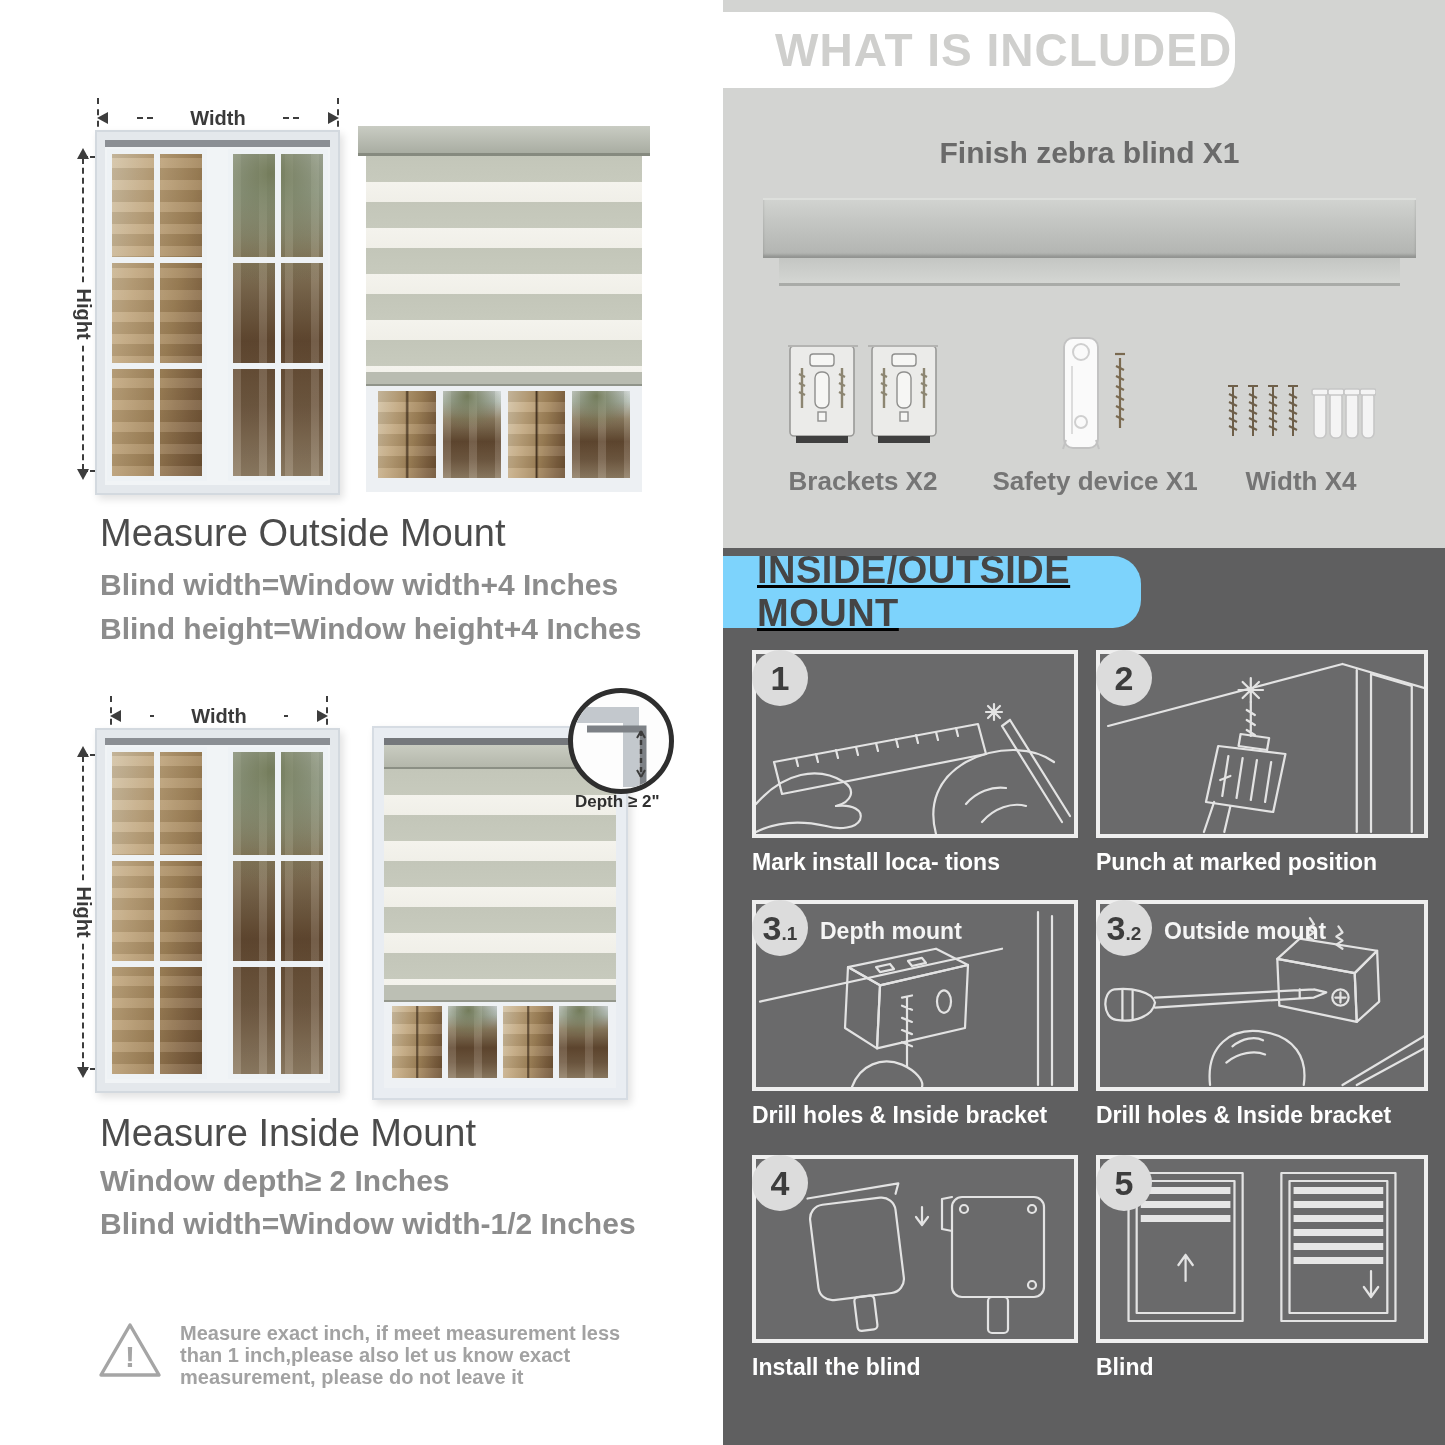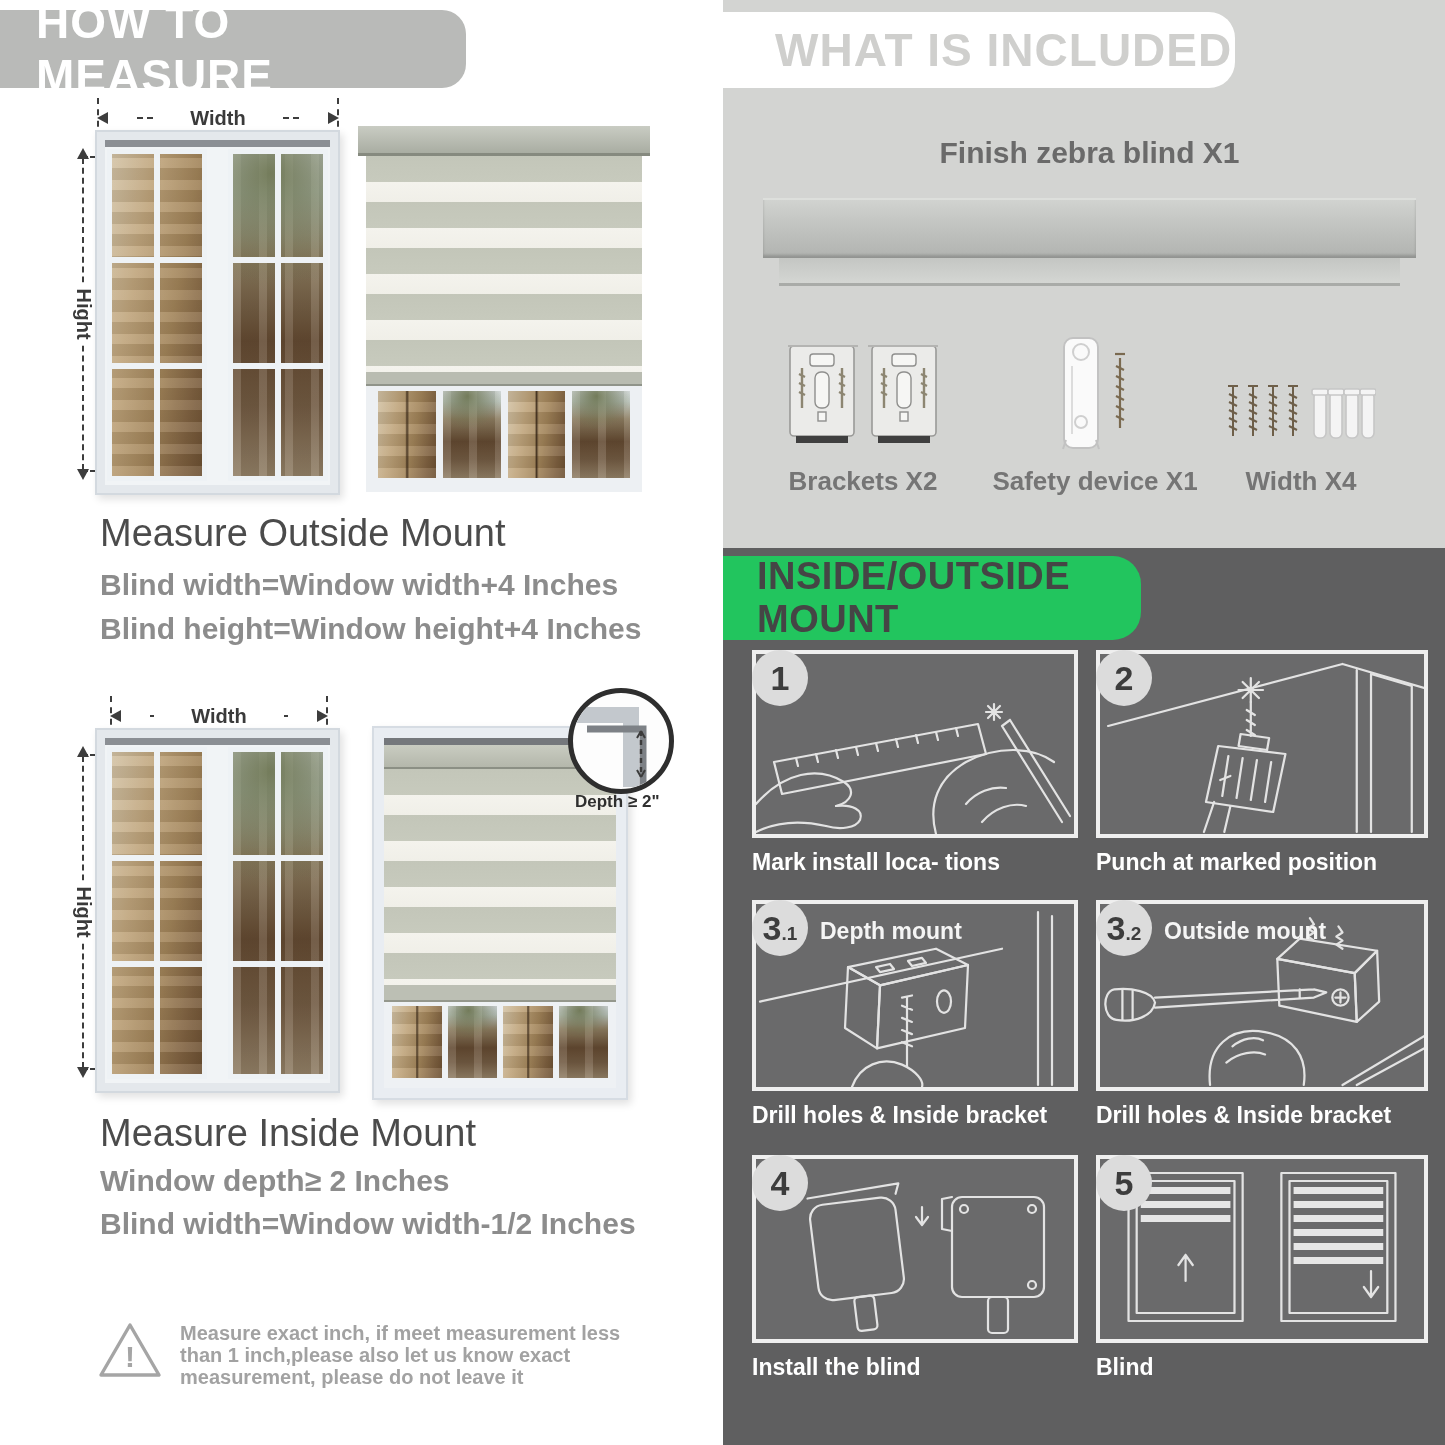--- a/index.html
+++ b/index.html
@@ -69,22 +69,22 @@
   .inc-header{left:723px;top:12px;width:512px;height:76px;background:#ffffff;border-radius:0 26px 26px 0;
               display:flex;align-items:center;padding-left:52px;box-sizing:border-box;}
   .inc-header span{color:#cfcfcd;font-weight:bold;font-size:46px;letter-spacing:1px;}
   .product-lbl{left:763px;top:136px;width:653px;text-align:center;font-weight:bold;font-size:30px;color:#6a6a6a;}
   .rail-main{left:763px;top:198px;width:653px;height:60px;
     background:linear-gradient(180deg,#d2d4d1 0%,#c2c4c1 45%,#b1b3b0 100%);
     box-shadow:inset 0 2px 0 #dddfdc, inset 0 -3px 3px rgba(0,0,0,.18);}
   .rail-low{left:779px;top:258px;width:621px;height:28px;
     background:linear-gradient(180deg,#c4c6c3,#d6d8d5);box-shadow:inset 0 -3px 0 #a9aba8;}
   .item-lbl{font-weight:bold;font-size:26px;color:#757575;text-align:center;}
-  .mnt-header{left:723px;top:556px;width:418px;height:84px;background:#22c55e;border-radius:0 28px 28px 0;
-              display:flex;align-items:center;padding-left:34px;box-sizing:border-box;}
+  .mnt-header{left:723px;top:556px;width:418px;height:72px;background:#7dd3fc;border-radius:0 28px 28px 0;
+              display:flex;align-items:center;padding-left:34px;box-sizing:border-box;text-decoration:underline;}
   .mnt-header span{color:#454545;font-weight:bold;font-size:38px;letter-spacing:.5px;}
   
   .step{position:absolute;}
   .step-box{position:relative;border:4px solid #efefef;background:#6a6a6b;box-sizing:border-box;}
   .badge{position:absolute;top:-4px;left:-4px;width:56px;height:56px;border-radius:50%;background:#dcdcdc;
          display:flex;align-items:center;justify-content:center;color:#3d3d3d;font-weight:bold;font-size:34px;}
   .badge .sub{font-size:19px;margin-top:12px;}
   .step-title{position:absolute;left:64px;top:14px;color:#f5f5f5;font-weight:bold;font-size:23px;}
   .step-cap{margin-top:11px;color:#ffffff;font-weight:bold;font-size:23px;}
   .art{position:absolute;inset:0;width:100%;height:100%;}
@@ -92,23 +92,20 @@
   .fillstripe{fill:#e6e6e6;stroke:none;}
 </style>
 </head>
 <body>
 
 <div class="canvas">
 
   <div class="abs panel-light"></div>
   <div class="abs panel-dark"></div>
 
-  <div class="abs banner">
-    <span>HOW TO MEASURE</span>
-  </div>
 
   <div class="abs" style="left:97px;top:106px;width:242px;">
     <div class="endtick" style="left:0;"></div>
     <div class="endtick" style="right:0;"></div>
     <div class="w-arrow">
       <div class="ah left"></div>
       <div class="dash"></div>
       <div class="lbl">Width</div>
       <div class="dash"></div>
       <div class="ah right"></div>

